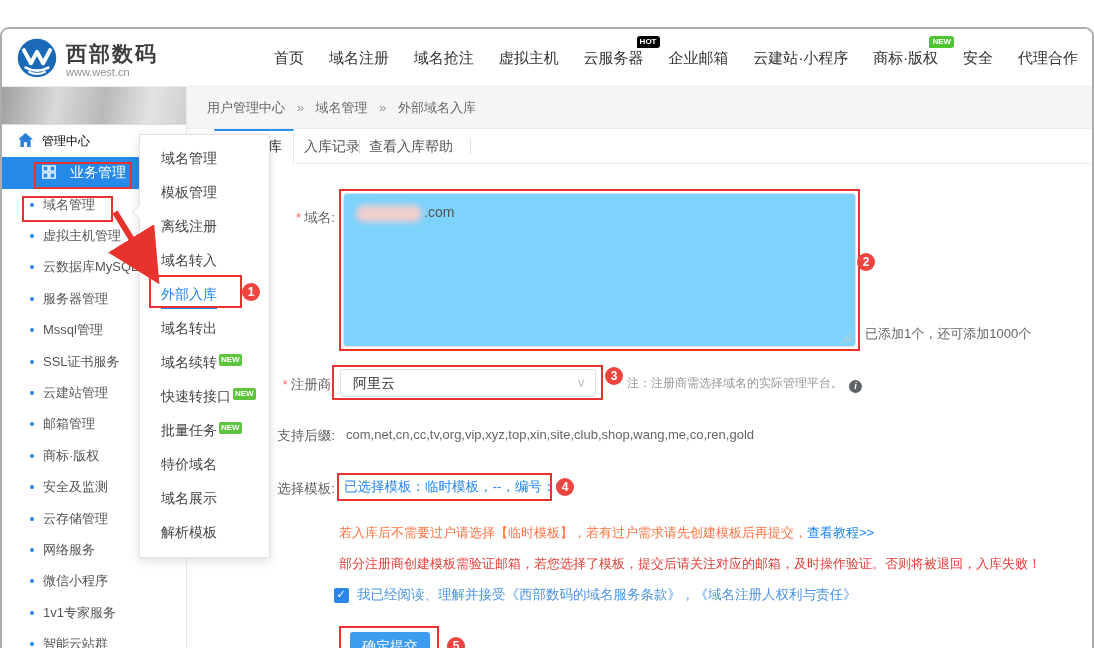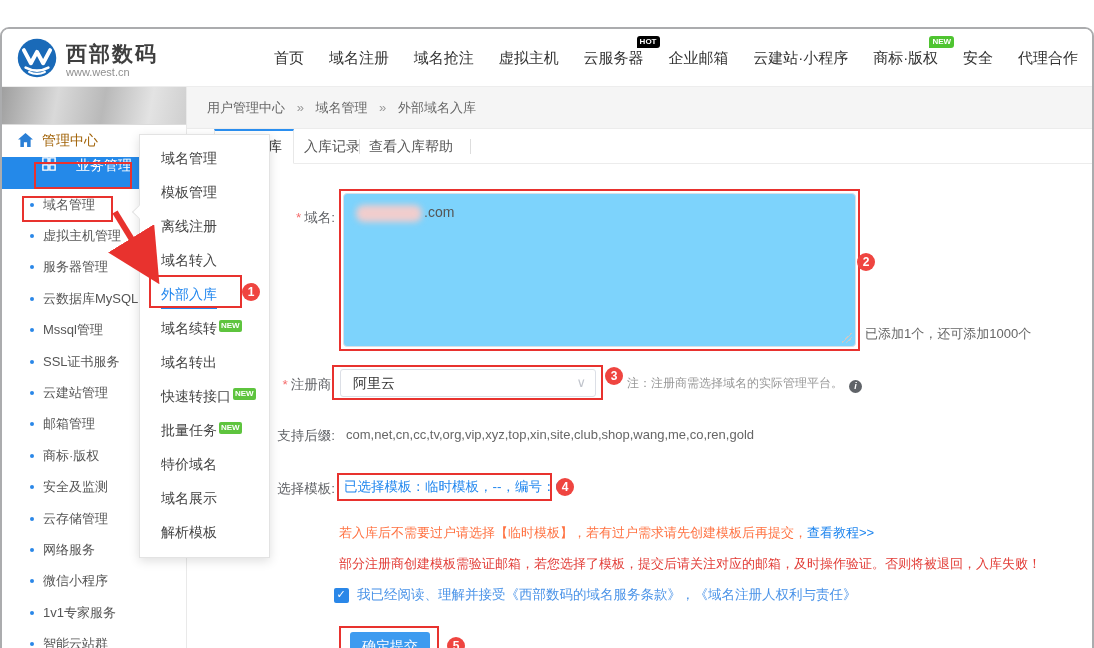--- a/index.html
+++ b/index.html
@@ -22,23 +22,23 @@
   .badge.hot { background:#000000; }
   .badge.new { background:#4fc431; }
 
   
   .sidebar { position:absolute; left:0; top:58px; width:185px; bottom:0; background:#fff;
              border-right:1px solid #e9e9e9; }
   .side-banner { position:absolute; left:0; top:0; width:100%; height:38px;
     background:linear-gradient(100deg,#9f9f9f 0%,#d9d9d9 30%,#b9b9b9 55%,#e3e3e3 80%,#cfcfcf 100%);
     border-bottom:1px solid #dcdcdc; }
   .side-home { position:absolute; left:0; top:38px; width:100%; height:32px; display:flex;
-               align-items:center; gap:9px; padding-left:16px; font-size:14px; color:#a16207; cursor:pointer; }
+               align-items:center; gap:9px; padding-left:16px; font-size:12px; color:#000000; cursor:pointer; }
   .side-active { position:absolute; left:0; top:70px; width:100%; height:32px; display:flex;
-                 align-items:flex-start; gap:20px; padding-left:40px; font-size:14px; color:#fff;
+                 align-items:center; gap:14px; padding-left:40px; font-size:14px; color:#fff;
                  background:#2489e9; cursor:pointer; }
   .side-list { position:absolute; left:0; top:102px; width:100%; }
   .side-item { height:31.4px; display:flex; align-items:center; padding-left:28px; font-size:13px;
                color:#555; cursor:pointer; }
   .side-item .dot { width:4px; height:4px; border-radius:50%; background:#2a87e8; margin-right:9px; flex:0 0 auto; }
   .side-item-cut { height:20px; display:flex; align-items:flex-start; padding-left:40px; overflow:hidden; }
   .side-item-cut .smudge { width:58px; height:13px; background:#c9c9c9; border-radius:2px; margin-top:9px; }
 
   
   .content { position:absolute; left:185px; top:58px; right:0; bottom:0; background:#fff; }
@@ -165,25 +165,25 @@
       <div class="side-item">
           <span class="dot"></span>
           <span>域名管理</span>
         </div>
       <div class="side-item">
           <span class="dot"></span>
           <span>虚拟主机管理</span>
         </div>
       <div class="side-item">
           <span class="dot"></span>
+          <span>云数据库MySQL</span>
+        </div>
+      <div class="side-item">
+          <span class="dot"></span>
           <span>服务器管理</span>
-        </div>
-      <div class="side-item">
-          <span class="dot"></span>
-          <span>云数据库MySQL</span>
         </div>
       <div class="side-item">
           <span class="dot"></span>
           <span>Mssql管理</span>
         </div>
       <div class="side-item">
           <span class="dot"></span>
           <span>SSL证书服务</span>
         </div>
       <div class="side-item">
@@ -287,22 +287,22 @@
     <button class="submit">确定提交</button>
   </div>
 
   <div class="menu">
     <div class="menu-notch"></div>
     <div class="menu-item"><span>域名管理</span></div>
     <div class="menu-item"><span>模板管理</span></div>
     <div class="menu-item"><span>离线注册</span></div>
     <div class="menu-item"><span>域名转入</span></div>
     <div class="menu-item"><span class="lbl-active">外部入库</span></div>
+    <div class="menu-item"><span>域名转出</span></div>
     <div class="menu-item"><span>域名续转</span><span class="mini-new">NEW</span></div>
-    <div class="menu-item"><span>域名转出</span></div>
     <div class="menu-item"><span>快速转接口</span><span class="mini-new">NEW</span></div>
     <div class="menu-item"><span>批量任务</span><span class="mini-new">NEW</span></div>
     <div class="menu-item"><span>特价域名</span></div>
     <div class="menu-item"><span>域名展示</span></div>
     <div class="menu-item"><span>解析模板</span></div>
   </div>
 
   <div class="anno" style="left:32px; top:133px; width:98px; height:27px;"></div>
   <div class="anno" style="left:20px; top:167px; width:91px; height:26px;"></div>
   <div class="anno" style="left:147px; top:246px; width:93px; height:33px;"></div>

